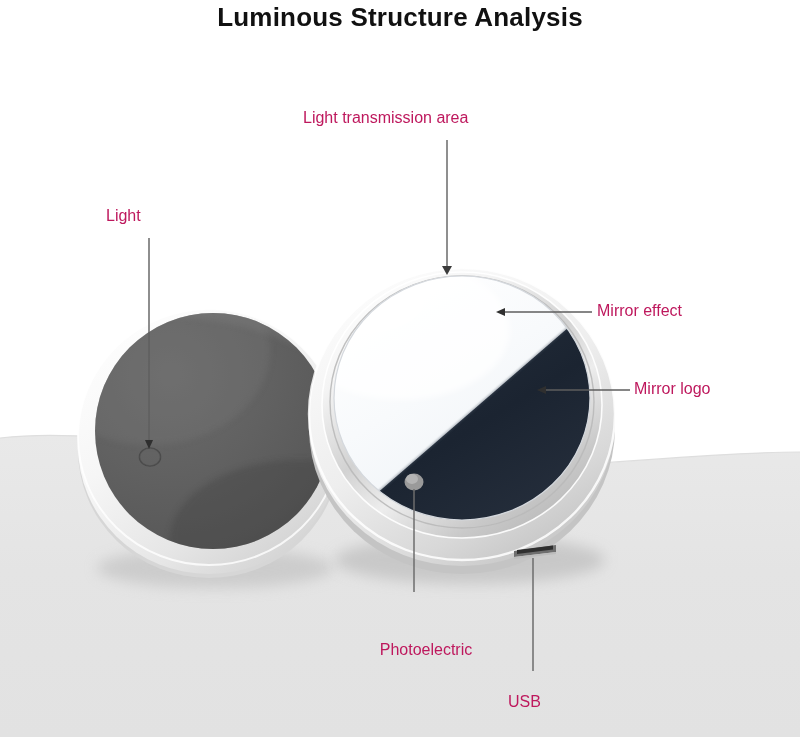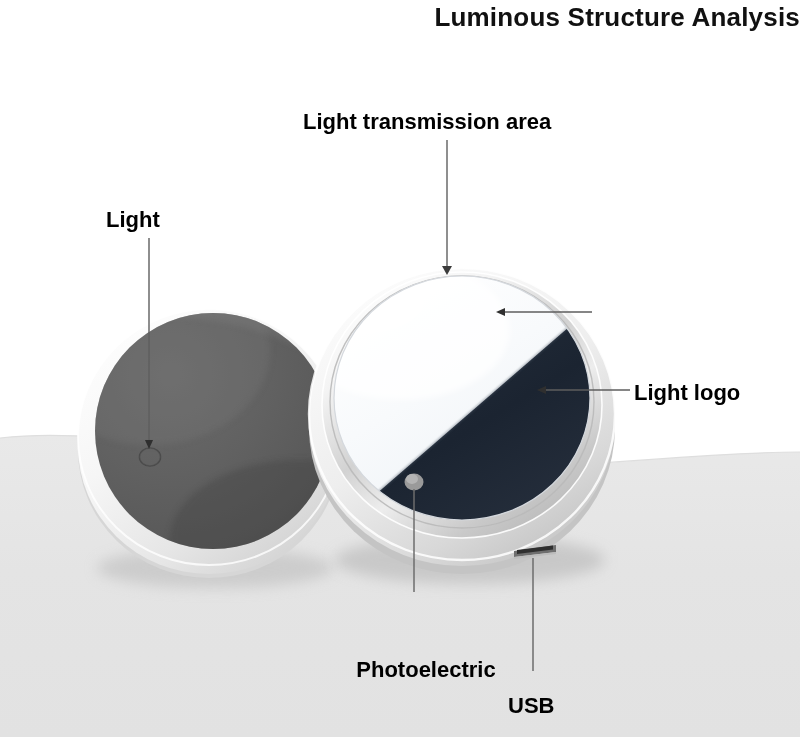--- a/index.html
+++ b/index.html
@@ -27,32 +27,32 @@
     top: 0;
     width: 800px;
     height: 737px;
   }
   
   #title {
     position: absolute;
     left: 0;
     top: 2px;
     width: 800px;
-    text-align: right;
+    text-align: center;
     font-size: 26px;
     font-weight: bold;
     color: #111111;
     letter-spacing: 0.2px;
   }
   
   .callout {
     position: absolute;
-    color: #000000;
-    font-weight: bold;
-    font-size: 22px;
+    color: #be185d;
+    font-weight: normal;
+    font-size: 16px;
     line-height: 1.35;
     white-space: pre;
   }
   #lbl-light-transmission { left: 303px; top: 107px; }
   #lbl-switch            { left: 106px; top: 205px; }
   #lbl-mirror-effect     { left: 597px; top: 300px; }
   #lbl-light-logo        { left: 634px; top: 378px; }
   #lbl-photoelectric     { left: 345px; top: 596px; text-align: center; width: 162px; }
   #lbl-usb               { left: 508px; top: 691px; }
 
@@ -242,22 +242,23 @@
 
     <line x1="533" y1="558" x2="533" y2="671" stroke="#6d6d6d" stroke-width="1.5"></line>
   </svg>
 
   <div id="title">Luminous Structure Analysis</div>
 
   <div class="callout" id="lbl-light-transmission">Light transmission area</div>
 
   <div class="callout" id="lbl-switch">Light</div>
 
-
-  <div class="callout" id="lbl-light-logo">Light logo</div>
+  <div class="callout" id="lbl-mirror-effect">Mirror effect</div>
+
+  <div class="callout" id="lbl-light-logo">Mirror logo</div>
 
   <div class="callout" id="lbl-photoelectric">
     <div>Photoelectric</div>
     
   </div>
 
   <div class="callout" id="lbl-usb">USB</div>
 
 </div>
 

